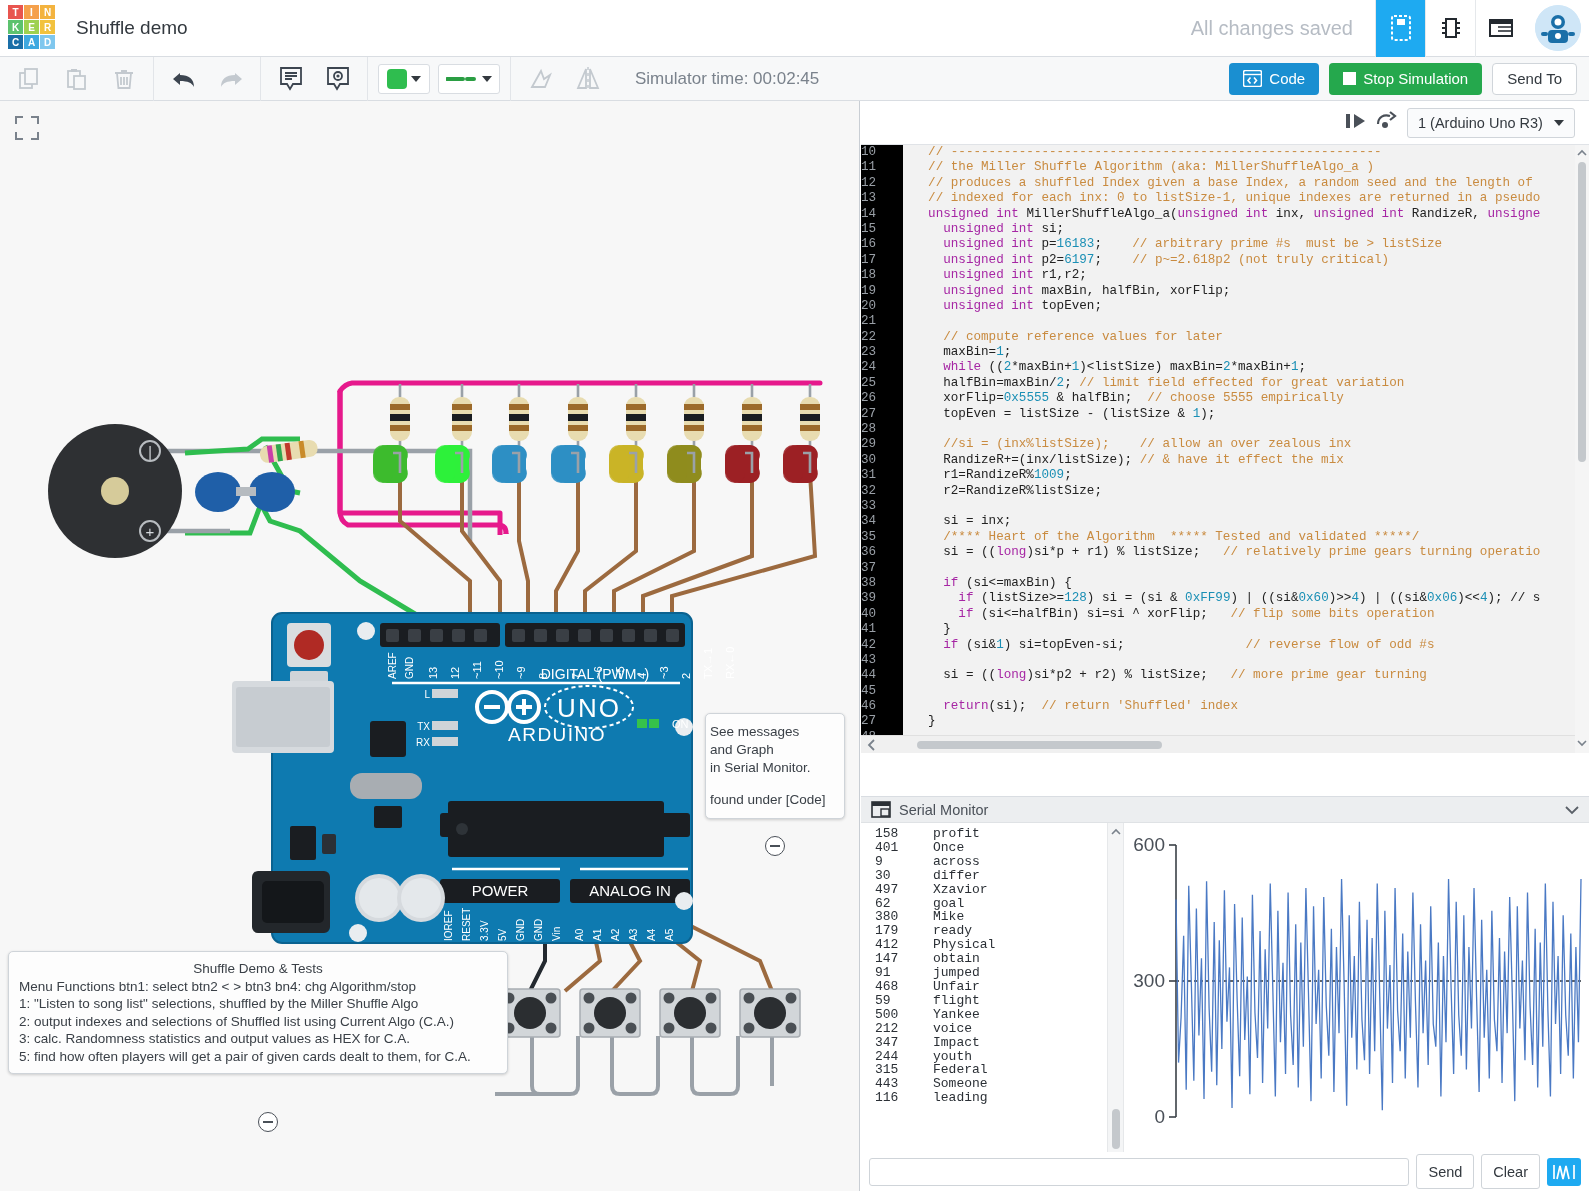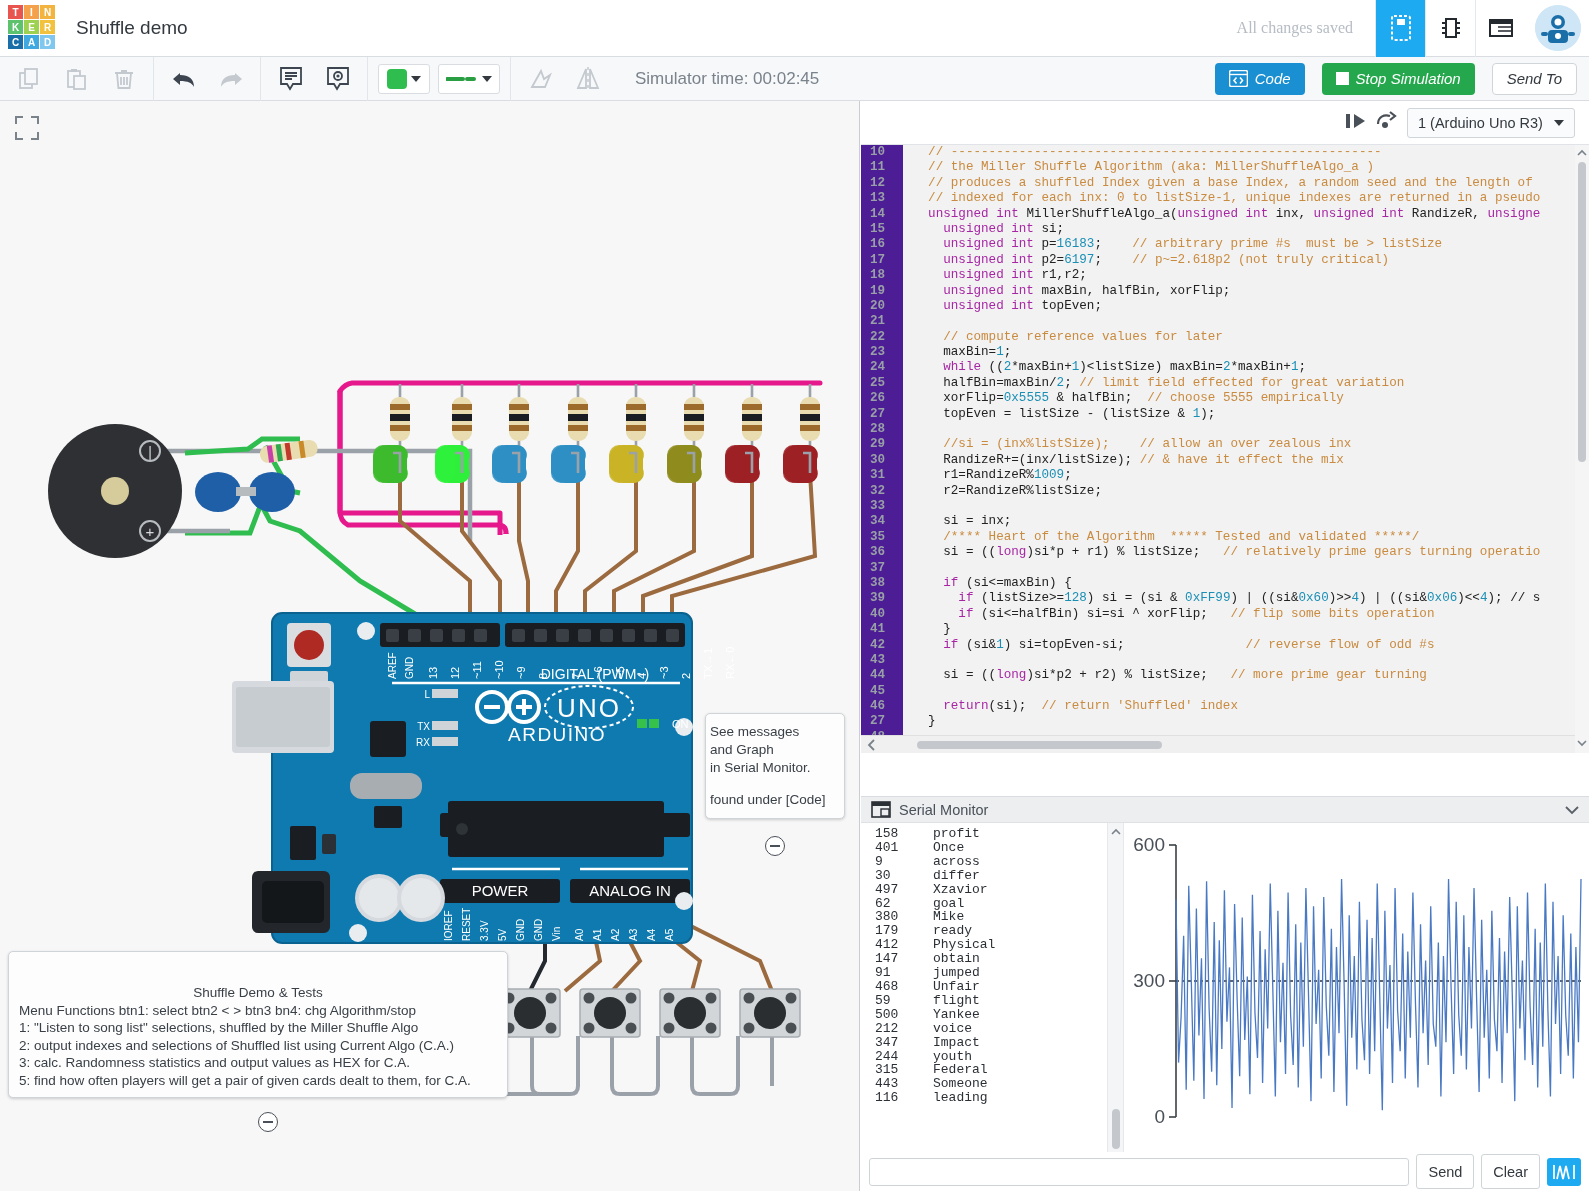--- a/index.html
+++ b/index.html
@@ -9,75 +9,75 @@
 
   
   .header { position:absolute; left:0; top:0; width:1589px; height:57px;
     background:#fff; border-bottom:1px solid #d9dde2; display:flex; align-items:center; }
   .logo { width:48px; height:46px; margin-left:8px; display:grid;
     grid-template-columns:repeat(3,15px); grid-template-rows:repeat(3,14px); gap:1px; }
   .logo span { display:flex; align-items:center; justify-content:center;
     color:#fff; font-size:10px; font-weight:bold; font-family:"Liberation Sans",sans-serif; }
   .doc-title { margin-left:20px; font-size:19px; color:#33393f; }
   .hdr-right { margin-left:auto; display:flex; align-items:center; height:57px; }
-  .saved-txt { color:#b6bcc4; font-size:16px; padding-right:22px;font-family:Liberation Serif, serif; }
+  .saved-txt { color:#b6bcc4; font-size:20px; padding-right:22px; }
   .hdr-btn { width:50px; height:57px; display:flex; align-items:center; justify-content:center;
     border-left:1px solid #e5e8eb; }
   .hdr-btn.active { background:#1eaaf1; }
   .avatar { width:46px; height:46px; border-radius:50%; margin:0 8px 0 10px;
     background:#cfe6f7; display:flex; align-items:center; justify-content:center; overflow:hidden; }
 
   
   .toolbar { position:absolute; left:0; top:57px; width:1589px; height:44px;
     background:#f7f8f9; border-bottom:1px solid #d9dde2; display:flex; align-items:center; }
   .tb-group { display:flex; align-items:center; height:44px; padding:0 6px;
     border-right:1px solid #e2e5e9; }
   .tb-btn { width:47px; height:44px; display:flex; align-items:center; justify-content:center; }
   .swatch-box { width:52px; height:30px; border:1px solid #d9dde2; background:#fff;
     border-radius:3px; display:flex; align-items:center; justify-content:center; gap:4px; margin:0 4px; }
   .swatch { width:20px; height:20px; border-radius:4px; }
   .caret { width:0;height:0;border-left:5px solid transparent;border-right:5px solid transparent;
     border-top:6px solid #33393f; }
   .dash-box { width:62px; height:30px; border:1px solid #d9dde2; background:#fff;
     border-radius:3px; display:flex; align-items:center; justify-content:center; gap:6px; margin:0 4px; }
   .sim-time { font-size:17px; color:#7a828c; padding:0 18px; }
-  .tb-right { margin-left:auto; display:flex; align-items:center; gap:17px; padding-right:12px;font-style:italic; }
+  .tb-right { margin-left:auto; display:flex; align-items:center; gap:10px; padding-right:12px; }
   .btn { height:32px; border-radius:4px; font-size:15px; display:flex; align-items:center;
     justify-content:center; gap:7px; padding:0 14px; }
   .btn-code { background:#1a8fd1; color:#fff; }
   .btn-stop { background:#25a84d; color:#fff; }
   .btn-send { background:#fff; color:#33393f; border:1px solid #d0d5da; }
 
   
   .workplane { position:absolute; left:0; top:101px; width:860px; height:1090px;
     background:#f7f7f7; border-right:1px solid #c9ced4; overflow:hidden; }
   .fit-btn { position:absolute; left:12px; top:12px; width:30px; height:30px;
     display:flex; align-items:center; justify-content:center; }
 
   .note { position:absolute; background:#fdfdfd; border:1px solid #cfd4d9; border-radius:5px;
     box-shadow:0 1px 3px rgba(0,0,0,.18); color:#3a4047; }
   .note-a { left:705px; top:612px; width:140px; padding:9px 4px; font-size:13.5px; line-height:18px; }
   .note-b { left:8px; top:850px; width:500px; padding:8px 10px; font-size:13.5px; line-height:17.5px; }
-  .note-title { text-align:center;margin-top:24px; }
+  .note-title { text-align:center; }
   .note-dot { position:absolute; width:20px; height:20px; border-radius:50%;
     background:#fff; border:1.5px solid #4a5058; display:flex; align-items:center; justify-content:center; }
   .note-dot::after { content:""; width:10px; height:1.8px; background:#4a5058; }
 
   
   .codepanel { position:absolute; left:861px; top:101px; width:728px; height:695px; background:#fff; }
   .code-bar { height:44px; border-bottom:1px solid #e0e3e7; display:flex; align-items:center;
     justify-content:flex-end; gap:6px; padding-right:14px; background:#fff; }
   .board-sel { height:30px; min-width:168px; border:1px solid #d0d5da; border-radius:3px;
     background:#fafbfc; display:flex; align-items:center; justify-content:space-between;
     padding:0 10px; font-size:14.5px; color:#33393f; }
   .code-area { position:absolute; left:0; top:44px; width:728px; height:608px;
     background:#f2f2f2; overflow:hidden; }
   .code-row { display:flex; height:15.4px; font-family:"Liberation Mono", monospace; font-size:12.6px; }
-  .ln { width:42px; min-width:42px; text-align:center; padding-right:9px; color:#999fa6;
-    background:#4c1d95;font-weight:bold; }
+  .ln { width:42px; min-width:42px; text-align:left; padding-right:9px; color:#999fa6;
+    background:#000000; }
   .cd { padding-left:10px; white-space:pre; color:#222; }
   .c-com { color:#c98b40; } .c-key { color:#a626a4; } .c-num { color:#1a8fb5; } .c-fn { color:#222; }
   .code-hscroll { position:absolute; left:0; bottom:0; width:728px; height:18px;
     background:#f0f0f0; border-top:1px solid #e0e0e0; display:flex; align-items:center; }
   .hs-thumb { height:8px; background:#c4c8cc; border-radius:4px; margin-left:38px; width:245px; }
   .code-vscroll { position:absolute; right:0; top:44px; width:14px; height:608px; background:#f5f5f5; }
   .vs-thumb { width:8px; background:#c4c8cc; border-radius:4px; margin:3px auto; }
 
   
   .serial { position:absolute; left:861px; top:796px; width:728px; height:395px;

